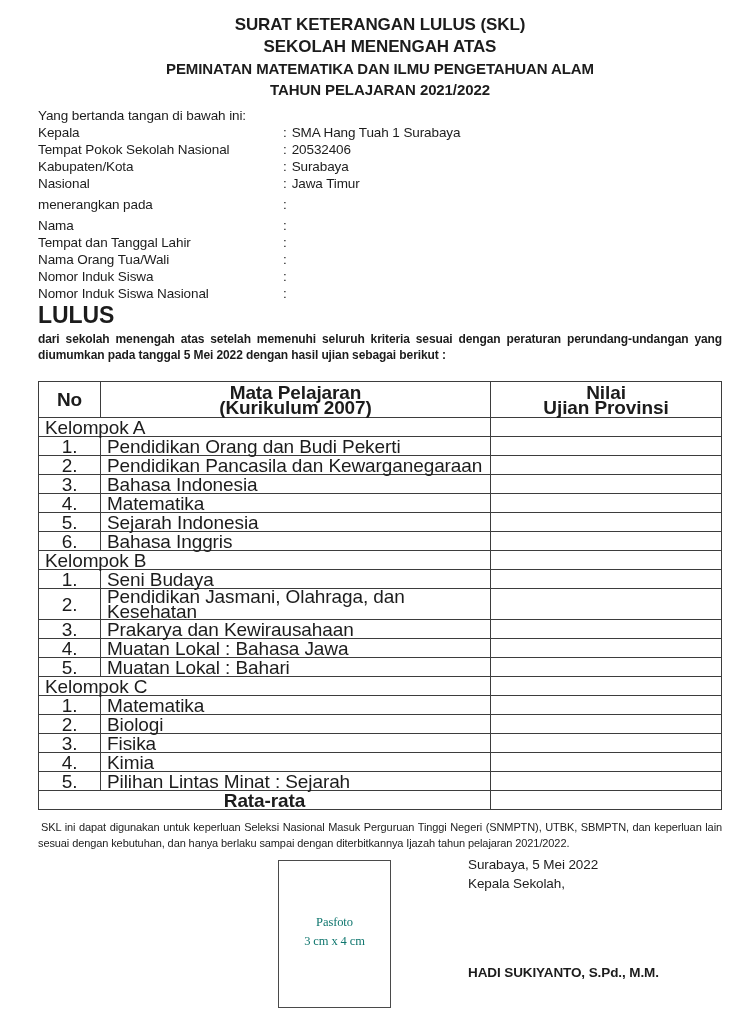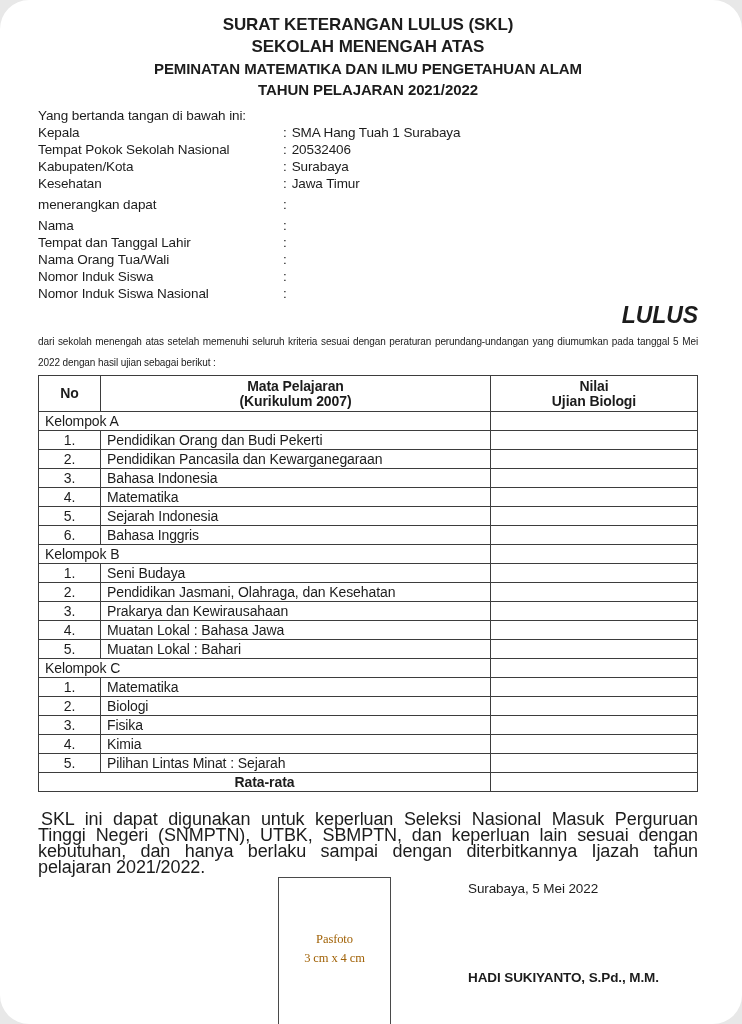--- a/index.html
+++ b/index.html
@@ -2,66 +2,65 @@
 <html><head>
 <meta charset="utf-8">
 <style>
   * { margin: 0; padding: 0; box-sizing: border-box; }
   html, body { background: #e8e8e8; }
   .page {
     width: 742px; height: 1024px;
     background: #ffffff;
     color: #1c1c1c;
     font-family: "Liberation Sans", sans-serif;
-    padding: 14px 44px 0 38px;
+    padding: 14px 20px 0 38px;
     position: relative;
     overflow: hidden;
     letter-spacing: -0.1px;
-    border-radius: 29px;
   }
   
   .doc-header { text-align: center; }
   .doc-header .h-lg { font-size: 17px; font-weight: bold; line-height: 22px; }
   .doc-header .h-md { font-size: 15px; font-weight: bold; line-height: 21px; }
   
   .opening { font-size: 13.5px; line-height: 17px; margin-top: 7px; }
   .id-row { display: flex; font-size: 13.5px; line-height: 17px; }
   .id-row .lbl { width: 245px; flex: 0 0 245px; }
   .id-row .colon { margin-right: 5px; }
   .gap-sm { height: 4px; }
   
-  .verdict { text-align: right; font-size: 23px; font-weight: bold; line-height: 26px; margin: 0 0 3px 0; font-style: italic; }
-  .para { font-size: 10px; line-height: 21px; text-align: justify; }
+  .verdict { text-align: left; font-size: 23px; font-weight: bold; line-height: 26px; margin: 0 0 3px 0; }
+  .para { font-size: 12px; line-height: 16px; text-align: justify; font-weight: bold; }
   
   table.grades {
     border-collapse: collapse; width: 100%; table-layout: fixed;
-    font-size: 14px; margin-top: 2px;
+    font-size: 19px; margin-top: 18px;
   }
   .grades th, .grades td {
     border: 1px solid #3d3d3d; vertical-align: middle;
     height: 19px; line-height: 15px; padding: 0 6px;
   }
   .grades thead th { height: 36px; font-weight: bold; text-align: center; padding: 1px 4px; }
   .col-no { width: 62px; }
   .col-subject { width: 390px; }
   td.cell-no { text-align: center; padding: 0; }
   tr.group-row td { text-align: left; }
   tr.avg-row td { text-align: center; font-weight: bold; }
   
-  .closing { margin-top: 19px; text-indent: 3px; font-size: 18px; line-height: 16px; text-align: justify; }
+  .closing { margin-top: 9px; text-indent: 3px; font-size: 11px; line-height: 16px; text-align: justify; }
   
   .bottom { position: relative; height: 172px; }
   .photo-box {
-    position: absolute; left: 240px; top: 2px;
+    position: absolute; left: 240px; top: 9px;
     width: 113px; height: 148px;
     border: 1px solid #4a4a4a;
     display: flex; flex-direction: column; align-items: center;
     padding-top: 52px;
     font-family: "Liberation Serif", serif;
-    font-size: 12.5px; line-height: 19px; color: #a16207;
+    font-size: 12.5px; line-height: 19px; color: #0f766e;
   }
   .sig-block { position: absolute; left: 430px; top: 4px; font-size: 13.5px; line-height: 19px; }
   .sig-name { font-weight: bold; margin-top: 70px; }
 </style>
 </head>
 <body>
 
 <div class="page">
 
   <div class="doc-header">
@@ -82,29 +81,29 @@
     <span class="lbl">Tempat Pokok Sekolah Nasional</span>
       <span class="colon">:</span>
       <span class="val">20532406</span>
   </div>
   <div class="id-row">
     <span class="lbl">Kabupaten/Kota</span>
       <span class="colon">:</span>
       <span class="val">Surabaya</span>
   </div>
   <div class="id-row">
-    <span class="lbl">Kesehatan</span>
+    <span class="lbl">Nasional</span>
       <span class="colon">:</span>
       <span class="val">Jawa Timur</span>
   </div>
 
   <div class="gap-sm"></div>
 
   <div class="id-row">
-    <span class="lbl">menerangkan dapat</span>
+    <span class="lbl">menerangkan pada</span>
       <span class="colon">:</span>
       <span class="val"></span>
   </div>
 
   <div class="gap-sm"></div>
 
   <div class="id-row">
     <span class="lbl">Nama</span>
       <span class="colon">:</span>
       <span class="val"></span>
@@ -142,21 +141,21 @@
       </colgroup>
     <thead>
       <tr>
         <th>No</th>
         <th>
           <div>Mata Pelajaran</div>
           <div>(Kurikulum 2007)</div>
         </th>
         <th>
           <div>Nilai</div>
-          <div>Ujian Biologi</div>
+          <div>Ujian Provinsi</div>
         </th>
       </tr>
     </thead>
     <tbody>
       <tr class="group-row">
         <td colspan="2">Kelompok A</td>
         <td class="cell-score"></td>
       </tr>
       <tr>
         <td class="cell-no">1.</td>
@@ -255,17 +254,18 @@
 
   <div class="closing">SKL ini dapat digunakan untuk keperluan Seleksi Nasional Masuk Perguruan Tinggi Negeri (SNMPTN), UTBK, SBMPTN, dan keperluan lain sesuai dengan kebutuhan, dan hanya berlaku sampai dengan diterbitkannya Ijazah tahun pelajaran 2021/2022.</div>
 
   <div class="bottom">
     <div class="photo-box">
       <div>Pasfoto</div>
       <div>3 cm x 4 cm</div>
     </div>
     <div class="sig-block">
       <div>Surabaya, 5 Mei 2022</div>
+      <div>Kepala Sekolah,</div>
       <div class="sig-name">HADI SUKIYANTO, S.Pd., M.M.</div>
     </div>
   </div>
 
 </div>
 
 </body></html>

